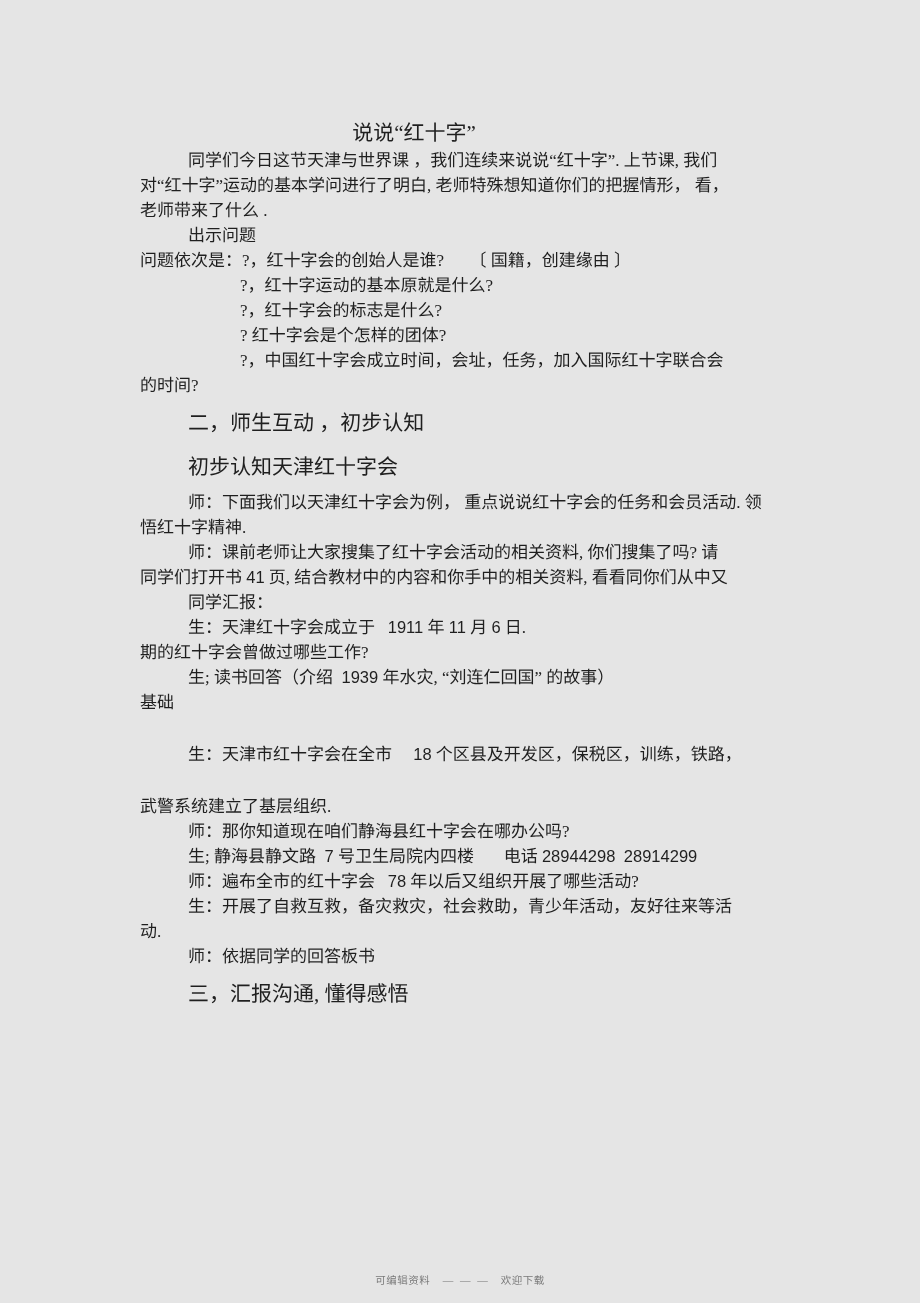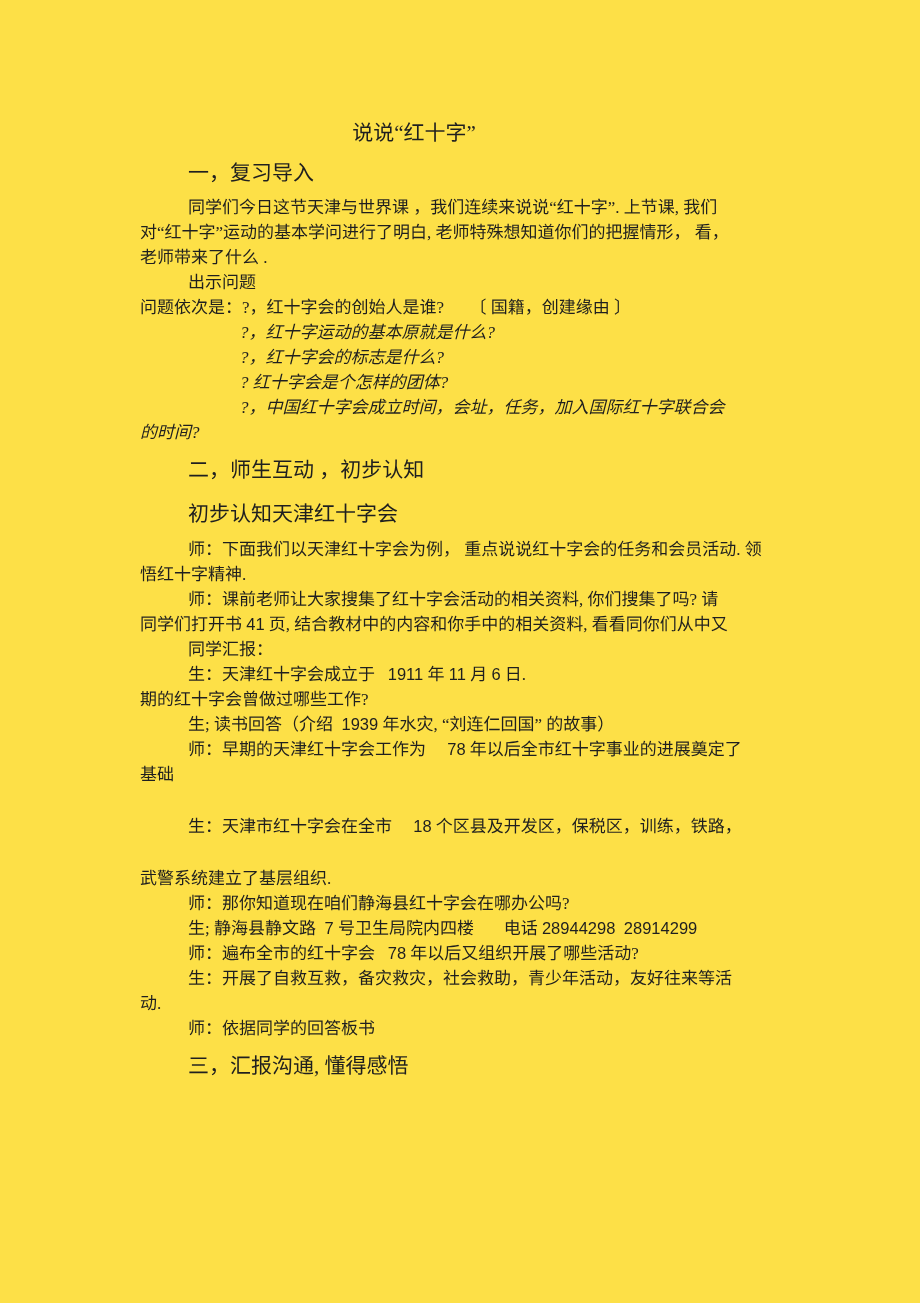--- a/index.html
+++ b/index.html
@@ -1,19 +1,19 @@
 <!DOCTYPE html>
 <html lang="zh-CN"><head>
 <meta charset="utf-8">
 <style>
   html,body{margin:0;padding:0;background:#ffffff;}
   .page{
     position:relative;
     width:920px;height:1303px;
-    background:#fde047;
+    background:#e5e5e5;
     color:#1f1f1f;
     font-family:"Liberation Serif","DejaVu Serif",serif;
     overflow:hidden;
   }
   .content{
     padding:118px 132px 0 140px; 
   }
   .doc-title{
     margin:0;
     font-size:21px;
@@ -32,21 +32,21 @@
     margin:8px 0 5px 0;
   }
   .h-sub{
     font-size:21px;
     line-height:34px;
     text-indent:48px;
     margin:10px 0 6px 0;
   }
   .para{text-indent:48px;}
   .plain{text-indent:0;}
-  .qitem{text-indent:100px;font-style:italic;}
+  .qitem{text-indent:100px;}
   .cont{text-indent:0 !important;}
   .gap-before{margin-top:27px;}
   .num{
     font-family:Liberation Sans, sans-serif;
     font-size:16.5px;
   }
   .page-footer{
     position:absolute;
     left:0;bottom:16px;width:100%;
     text-align:center;
@@ -56,47 +56,46 @@
     white-space:pre;
   }
 </style>
 </head>
 <body>
 
 <div class="page">
   <div class="content">
     <h1 class="doc-title">说说“红十字”</h1>
     <div>
-        <p class="h-section">一，复习导入</p>
         <p class="para">同学们今日这节天津与世界课 ，我们连续来说说“红十字”. 上节课, 我们</p>
         <p class="para cont">对“红十字”运动的基本学问进行了明白, 老师特殊想知道你们的把握情形， 看，</p>
         <p class="para cont">老师带来了什么 .</p>
         <p class="para">出示问题</p>
         <p class="plain">问题依次是：?，红十字会的创始人是谁?      〔 国籍，创建缘由 〕</p>
         <p class="qitem">?，红十字运动的基本原就是什么?</p>
         <p class="qitem">?，红十字会的标志是什么?</p>
         <p class="qitem">? 红十字会是个怎样的团体?</p>
         <p class="qitem">?，中国红十字会成立时间，会址，任务，加入国际红十字联合会</p>
         <p class="qitem cont">的时间?</p>
         <p class="h-section">二，师生互动 ，初步认知</p>
         <p class="h-sub">初步认知天津红十字会</p>
         <p class="para">师：下面我们以天津红十字会为例， 重点说说红十字会的任务和会员活动. 领</p>
         <p class="para cont">悟红十字精神.</p>
         <p class="para">师：课前老师让大家搜集了红十字会活动的相关资料, 你们搜集了吗? 请</p>
         <p class="para cont">同学们打开书 <span class="num">41</span> 页, 结合教材中的内容和你手中的相关资料, 看看同你们从中又</p>
         <p class="para">同学汇报：</p>
         <p class="para">生：天津红十字会成立于   <span class="num">1911</span> 年 <span class="num">11</span> 月 <span class="num">6</span> 日.</p>
         <p class="para cont">期的红十字会曾做过哪些工作?</p>
         <p class="para">生; 读书回答（介绍  <span class="num">1939</span> 年水灾, “刘连仁回国” 的故事）</p>
-        <p class="para">师：早期的天津红十字会工作为     <span class="num">78</span> 年以后全市红十字事业的进展奠定了</p>
         <p class="para cont">基础</p>
         <p class="para gap-before">生：天津市红十字会在全市     <span class="num">18</span> 个区县及开发区，保税区，训练，铁路，</p>
         <p class="para gap-before cont">武警系统建立了基层组织.</p>
         <p class="para">师：那你知道现在咱们静海县红十字会在哪办公吗?</p>
         <p class="para">生; 静海县静文路  <span class="num">7</span> 号卫生局院内四楼       电话 <span class="num">28944298</span>  <span class="num">28914299</span></p>
         <p class="para">师：遍布全市的红十字会   <span class="num">78</span> 年以后又组织开展了哪些活动?</p>
         <p class="para">生：开展了自救互救，备灾救灾，社会救助，青少年活动，友好往来等活</p>
         <p class="para cont">动.</p>
         <p class="para">师：依据同学的回答板书</p>
         <p class="h-section">三，汇报沟通, 懂得感悟</p>
       </div>
   </div>
+  <div class="page-footer">可编辑资料    —  —  —    欢迎下载</div>
 </div>
 
 </body></html>

